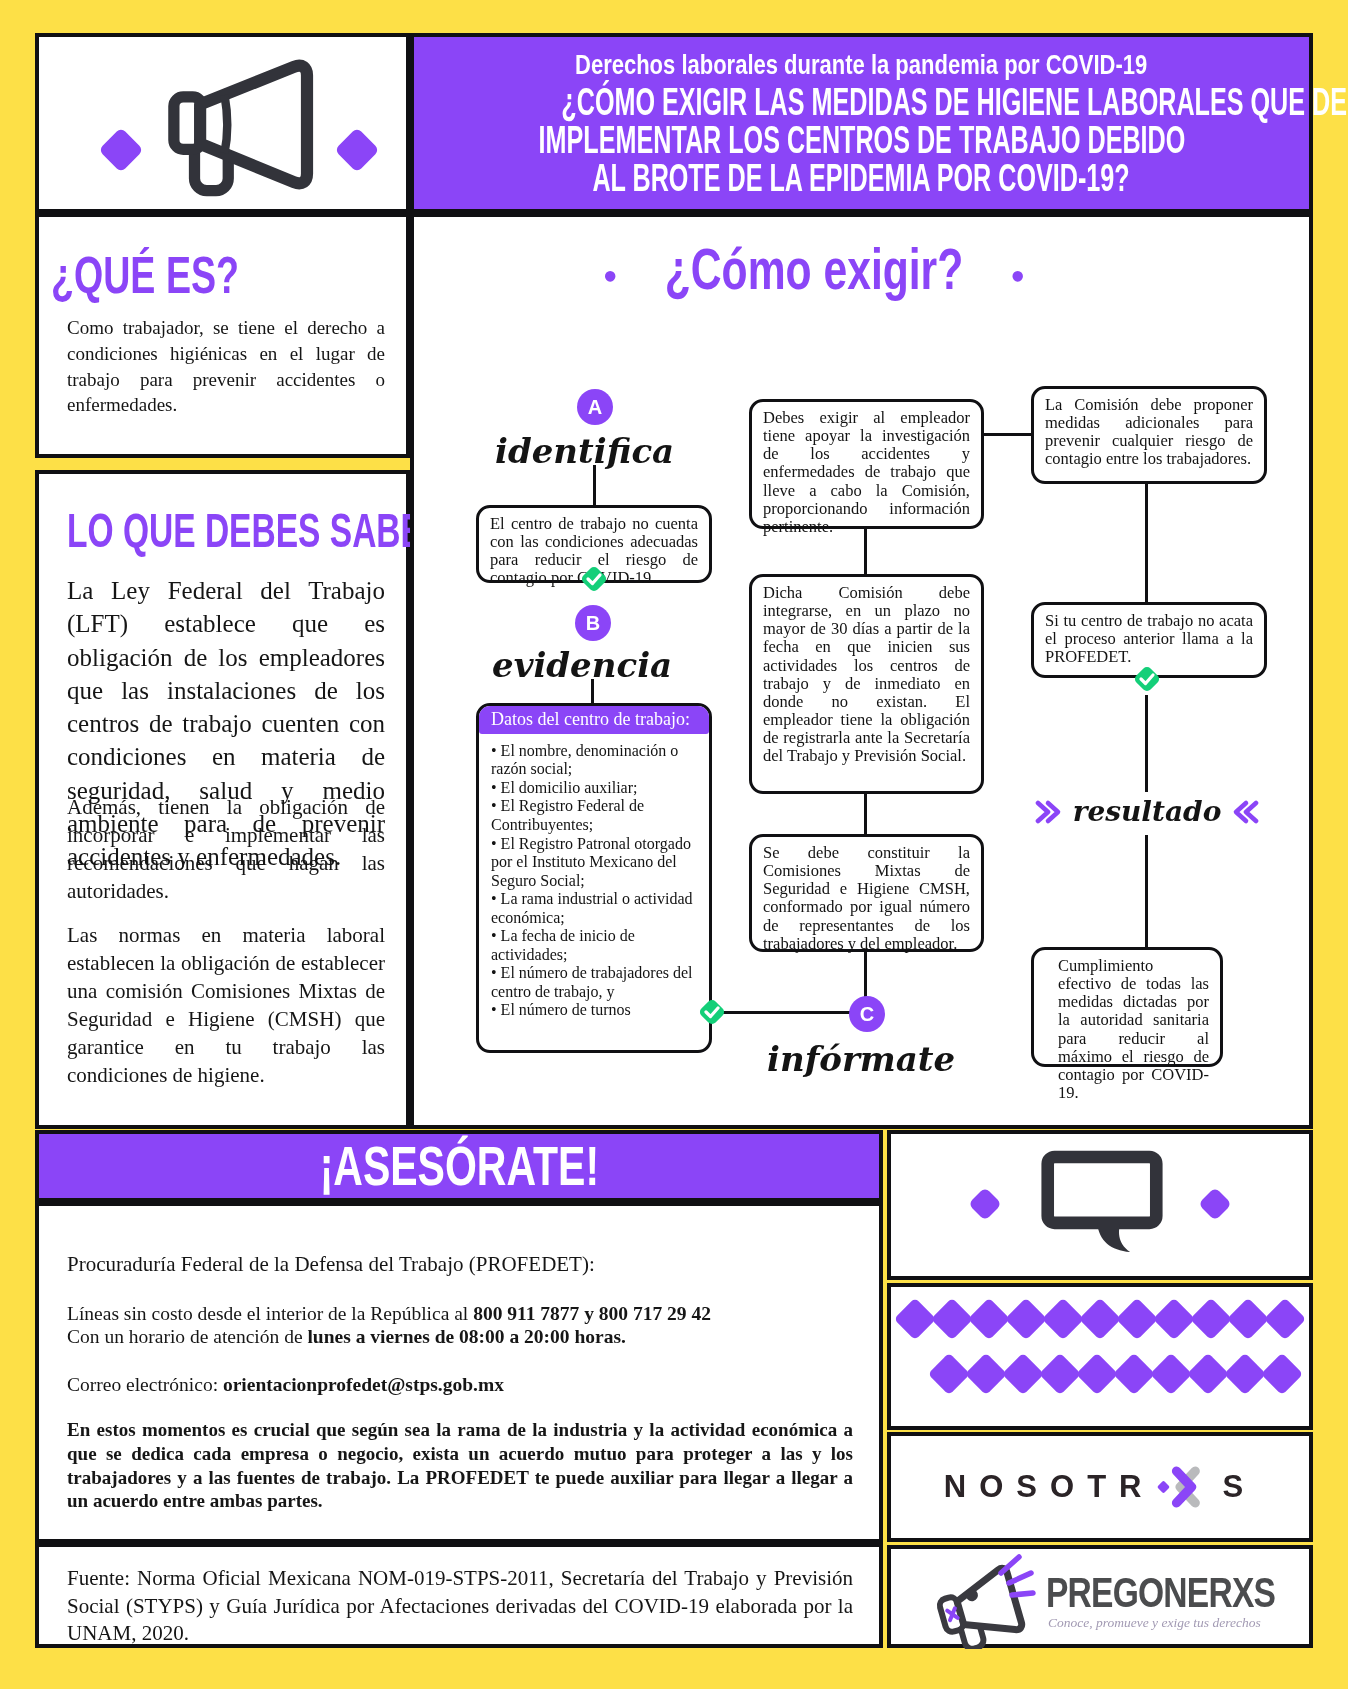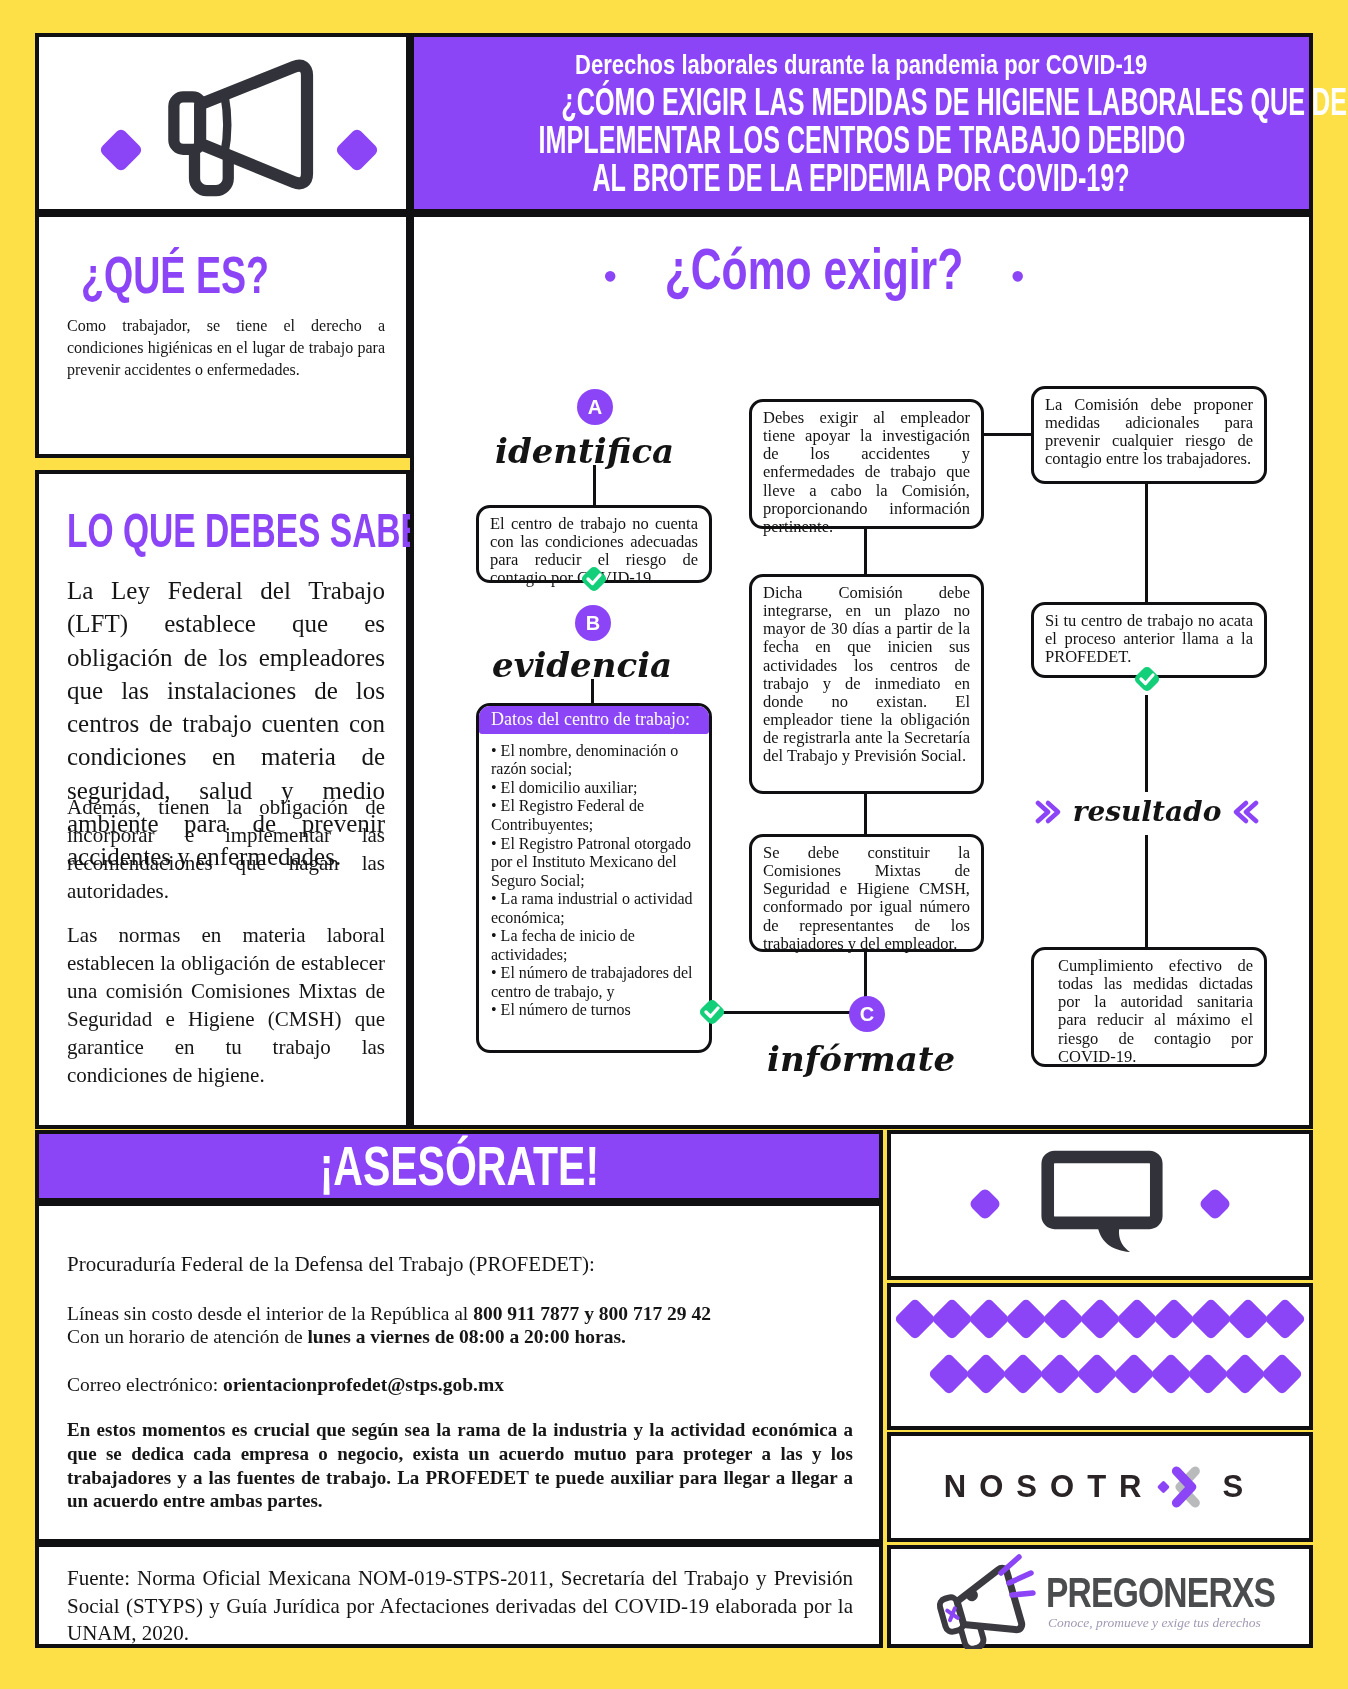--- a/index.html
+++ b/index.html
@@ -64,24 +64,24 @@
     </div>
     <div style="height:38px;">
       <span class="sq center" style="font-size:34px;transform:scale(0.74,1.12);">IMPLEMENTAR LOS CENTROS DE TRABAJO DEBIDO</span>
     </div>
     <div style="height:38px;">
       <span class="sq center" style="font-size:34px;transform:scale(0.74,1.12);">AL BROTE DE LA EPIDEMIA POR COVID-19?</span>
     </div>
   </div>
 
   <div class="panel" style="left:35px;top:213px;width:375px;height:245px;">
-    <div style="position:absolute;left:42px;top:30px;text-align:right;">
+    <div style="position:absolute;left:12px;top:30px;text-align:right;">
       <span class="sq left h-purple" style="font-size:47px;transform:scale(0.8,1.12);">¿QUÉ ES?</span>
     </div>
-    <p class="serif-body" style="position:absolute;left:28px;top:98px;width:318px;font-size:16px;line-height:1.36;">Como trabajador, se tiene el derecho a condiciones higiénicas en el lugar de trabajo para prevenir accidentes o enfermedades.</p>
+    <p class="serif-body" style="position:absolute;left:28px;top:98px;width:318px;font-size:19px;line-height:1.36;">Como trabajador, se tiene el derecho a condiciones higiénicas en el lugar de trabajo para prevenir accidentes o enfermedades.</p>
   </div>
 
   <div class="panel" style="left:35px;top:470px;width:375px;height:659px;">
     <div style="position:absolute;left:28px;top:32px;">
       <span class="sq left h-purple" style="font-size:43px;transform:scale(0.78,1.12);">LO QUE DEBES SABER</span>
     </div>
     <p class="serif-body" style="position:absolute;left:28px;top:100px;width:318px;font-size:25px;line-height:1.33;">La Ley Federal del Trabajo (LFT) establece que es obligación de los empleadores que las instalaciones de los centros de trabajo cuenten con condiciones en materia de seguridad, salud y medio ambiente para de prevenir accidentes y enfermedades.</p>
     <p class="serif-body" style="position:absolute;left:28px;top:448px;width:318px;font-size:21px;line-height:1.33;">Las normas en materia laboral establecen la obligación de establecer una comisión Comisiones Mixtas de Seguridad e Higiene (CMSH) que garantice en tu trabajo las condiciones de higiene.</p>
     <p class="serif-body" style="position:absolute;left:28px;top:320px;width:318px;font-size:21px;line-height:1.33;">Además, tienen la obligación de incorporar e implementar las recomendaciones que hagan las autoridades.</p>
   </div>
@@ -160,21 +160,21 @@
         <polyline points="13,4 23,13 13,22" fill="none" stroke="#8b45f7" stroke-width="4.6" stroke-linecap="round" stroke-linejoin="round"></polyline>
       </svg>
       <span class="label-it" style="font-size:28px;">resultado</span>
       <svg width="28" height="26" viewBox="0 0 28 26">
         <polyline points="25,4 15,13 25,22" fill="none" stroke="#8b45f7" stroke-width="4.6" stroke-linecap="round" stroke-linejoin="round"></polyline>
         <polyline points="15,4 5,13 15,22" fill="none" stroke="#8b45f7" stroke-width="4.6" stroke-linecap="round" stroke-linejoin="round"></polyline>
       </svg>
     </div>
 
     <div class="vline" style="left:731px;top:618px;height:112px;"></div>
-    <div class="fc-box" style="left:617px;top:730px;width:236px;height:120px;padding-left:24px;">Cumplimiento efectivo de todas las medidas dictadas por la autoridad sanitaria para reducir al máximo el riesgo de contagio por COVID-19.</div>
+    <div class="fc-box" style="left:617px;top:730px;width:192px;height:120px;padding-left:24px;">Cumplimiento efectivo de todas las medidas dictadas por la autoridad sanitaria para reducir al máximo el riesgo de contagio por COVID-19.</div>
   </div>
 
   <div class="panel purple" style="left:35px;top:1130px;width:848px;height:72px;display:flex;align-items:center;justify-content:center;">
     <span class="sq center" style="font-size:50px;color:#fff;transform:scale(0.82,1.1);">¡ASESÓRATE!</span>
   </div>
 
   <div class="panel" style="left:35px;top:1202px;width:848px;height:341px;font-family:'Liberation Serif',serif;color:#161616;">
     <div style="position:absolute;left:28px;top:46px;font-size:21px;">Procuraduría Federal de la Defensa del Trabajo (PROFEDET):</div>
     <div style="position:absolute;left:28px;top:96px;font-size:19.5px;line-height:1.18;">
       <span>Líneas sin costo desde el interior de la República al </span><b>800 911 7877 y 800 717 29 42</b><br>

